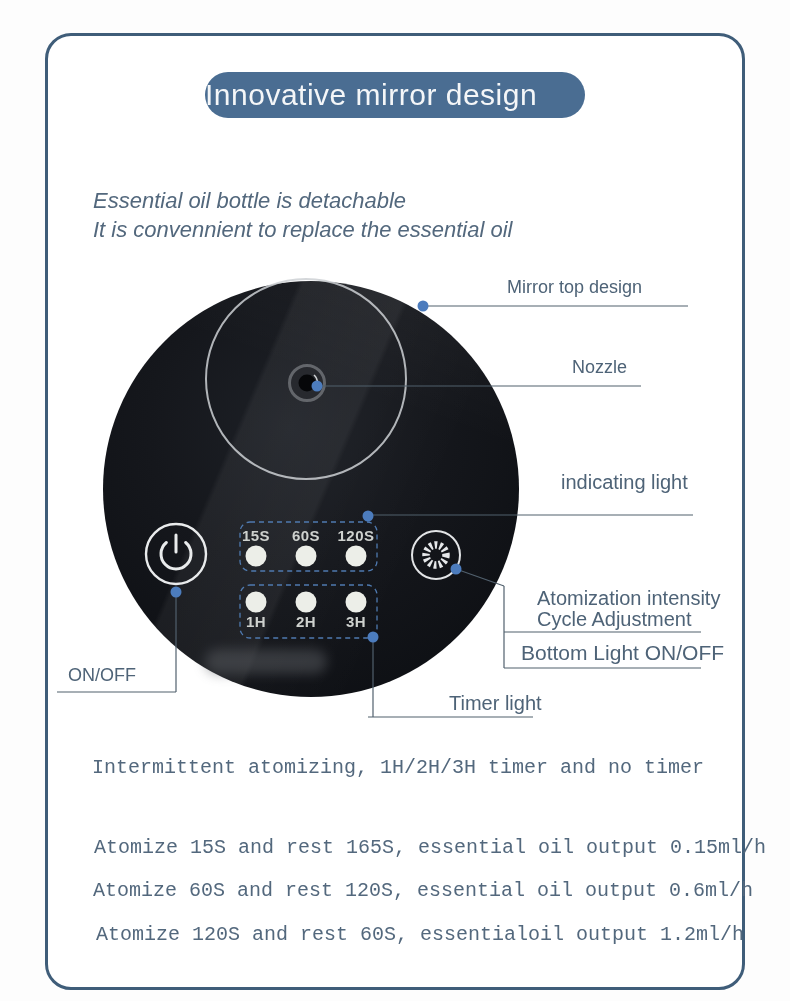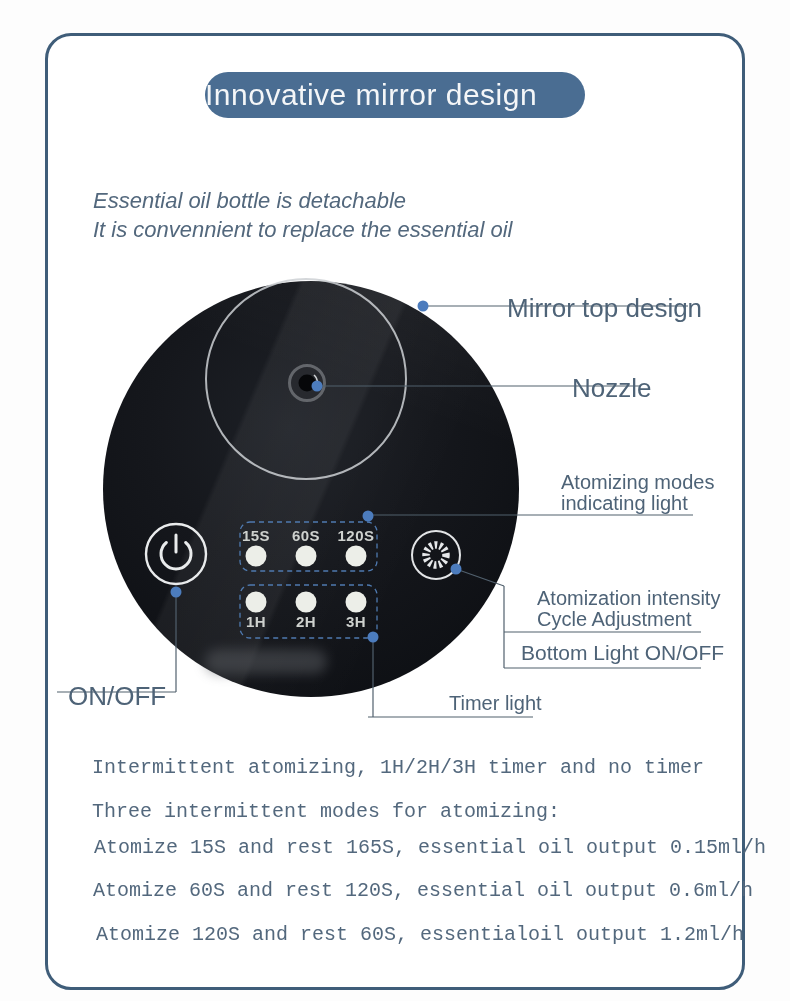--- a/index.html
+++ b/index.html
@@ -15,21 +15,21 @@
           background:
             linear-gradient(113deg, rgba(255,255,255,0.00) 33%, rgba(255,255,255,0.05) 34%,
                             rgba(255,255,255,0.065) 52%, rgba(255,255,255,0.02) 53%,
                             rgba(255,255,255,0.00) 72%),
             linear-gradient(200deg, rgba(255,255,255,0.05) 0%, rgba(255,255,255,0.0) 30%),
             radial-gradient(circle at 45% 35%, #1d2026 0%, #15171c 40%, #0b0d11 100%);}
   .smudge{position:absolute;left:205px;top:649px;width:122px;height:25px;border-radius:13px;
           background:#5a5d62;opacity:0.5;filter:blur(6px);}
   .overlay{position:absolute;left:0;top:0;}
   .lbl{position:absolute;color:#4e6377;}
-  .lbl-big{font-size:26px;margin-top:16px;}
+  .lbl-big{font-size:18px;}
   .lbl-med{font-size:20px;line-height:21px;}
   .btn-lbl{position:absolute;width:52px;text-align:center;color:#ced1ce;font-size:15px;
            font-weight:700;letter-spacing:0.5px;}
   .footer-line{position:absolute;color:#53687d;font-size:20px;font-family:Liberation Mono, monospace;}
 </style>
 </head>
 <body>
 
 <div class="canvas">
 
@@ -103,30 +103,28 @@
   <div class="btn-lbl" style="left:230px;top:527px;">15S</div>
   <div class="btn-lbl" style="left:280px;top:527px;">60S</div>
   <div class="btn-lbl" style="left:330px;top:527px;">120S</div>
   <div class="btn-lbl" style="left:230px;top:613px;">1H</div>
   <div class="btn-lbl" style="left:280px;top:613px;">2H</div>
   <div class="btn-lbl" style="left:330px;top:613px;">3H</div>
 
   <div class="lbl lbl-big" style="left:507px;top:277px;">Mirror top design</div>
   <div class="lbl lbl-big" style="left:572px;top:357px;">Nozzle</div>
   <div class="lbl lbl-med" style="left:561px;top:472px;">
-    <div>Atomizing modes</div>
     <div>indicating light</div>
   </div>
   <div class="lbl lbl-med" style="left:537px;top:588px;">
     <div>Atomization intensity</div>
     <div>Cycle Adjustment</div>
   </div>
   <div class="lbl" style="left:521px;top:641px;font-size:21px;">Bottom Light ON/OFF</div>
   <div class="lbl lbl-big" style="left:68px;top:665px;">ON/OFF</div>
   <div class="lbl" style="left:449px;top:692px;font-size:20px;">Timer light</div>
 
   <div class="footer-line" style="left:92px;top:756px;">Intermittent atomizing, 1H/2H/3H timer and no timer</div>
-  <div class="footer-line" style="left:92px;top:800px;">Three intermittent modes for atomizing:</div>
   <div class="footer-line" style="left:94px;top:836px;">Atomize 15S and rest 165S, essential oil output 0.15ml/h</div>
   <div class="footer-line" style="left:93px;top:879px;">Atomize 60S and rest 120S, essential oil output 0.6ml/h</div>
   <div class="footer-line" style="left:96px;top:923px;">Atomize 120S and rest 60S, essentialoil output 1.2ml/h</div>
 
 </div>
 
 </body></html>

